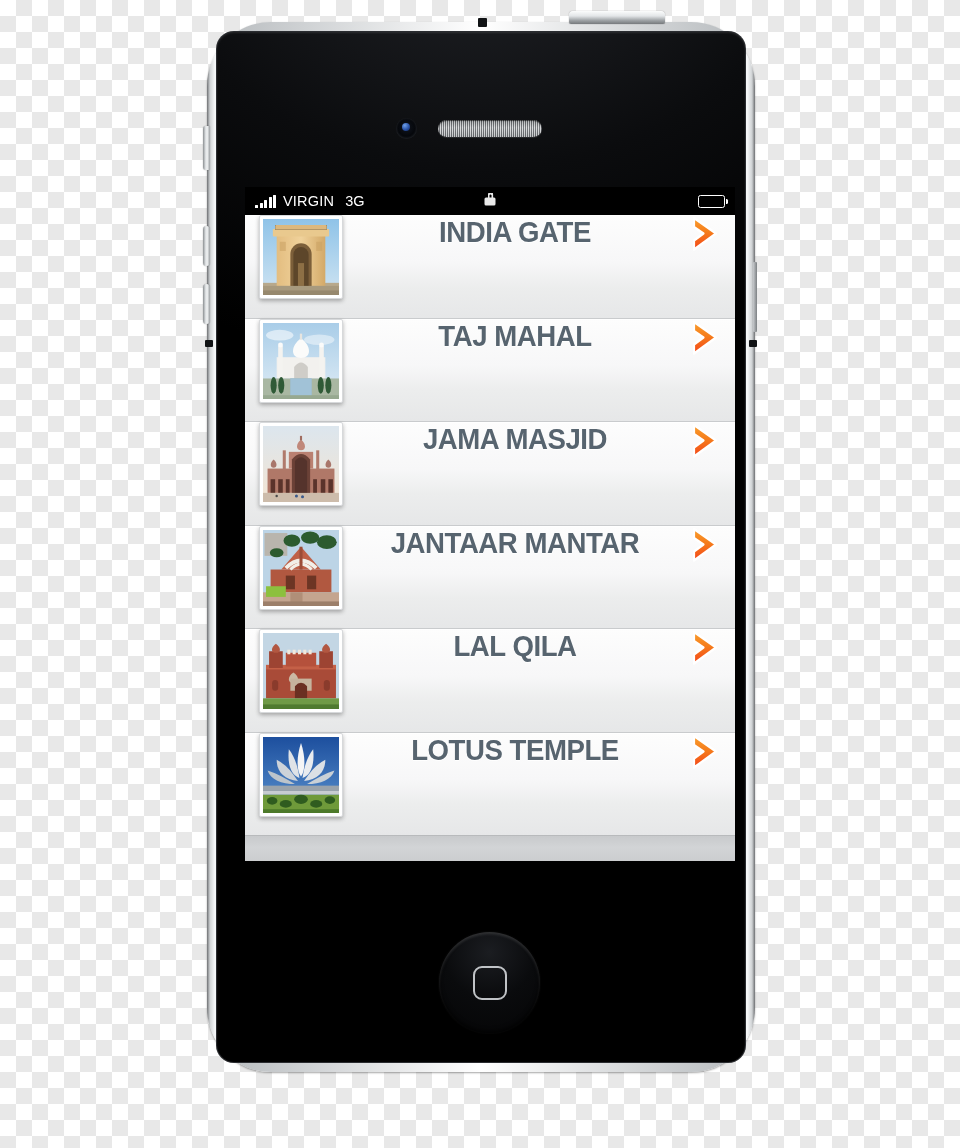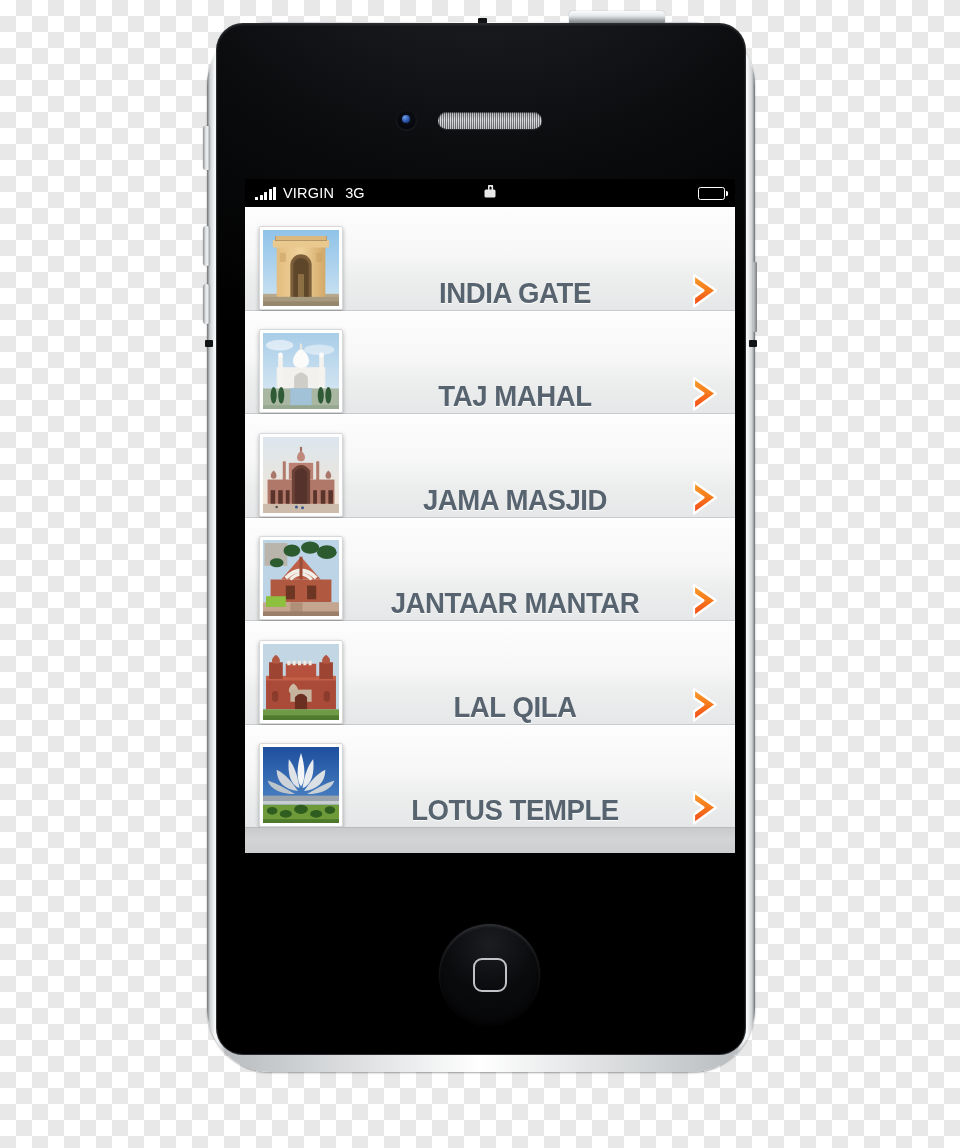--- a/index.html
+++ b/index.html
@@ -57,24 +57,24 @@
         #6e7073 0px, #cfd2d4 3px, #f7f9fa 8px, #dfe2e4 14px,
         #b9bdc0 18px, #ffffff 50%, #b9bdc0 calc(100% - 18px),
         #dfe2e4 calc(100% - 14px), #f7f9fa calc(100% - 8px),
         #cfd2d4 calc(100% - 3px), #6e7073 100%);
     box-shadow: 0 1px 2px rgba(0,0,0,0.35);
   }
 
   
   .face {
     position: absolute;
-    left: 9px; top: 1px;
+    left: 9px; top: 9px;
     width: 530px;
     height: 1032px;
-    border-radius: 27px;
+    border-radius: 18px;
     background:
       radial-gradient(ellipse 150% 60% at 50% -12%, #24262b 0%, #0b0c0e 42%, #000000 75%),
       #000000;
     box-shadow:
       inset 0 0 0 1px #2a2c30,
       inset 0 1px 3px rgba(255,255,255,0.20);
     overflow: hidden;
   }
 
   
@@ -298,21 +298,21 @@
   .list {
     position: relative;
     height: 646px;
     background: #d3d5d7;
     overflow: hidden;
   }
   .row {
     position: relative;
     height: 103.5px;
     display: flex;
-    align-items: flex-end;
+    align-items: flex-start;
     padding: 0 12px 0 14px;
     background: linear-gradient(to bottom, #fdfdfd 0%, #f7f7f8 46%, #eceded 70%, #e6e7e8 100%);
     border-bottom: 1px solid #c9cbcd;
     box-shadow: inset 0 1px 0 #ffffff;
     cursor: pointer;
   }
 
   .thumb {
     position: relative;
     width: 84px; height: 84px;

